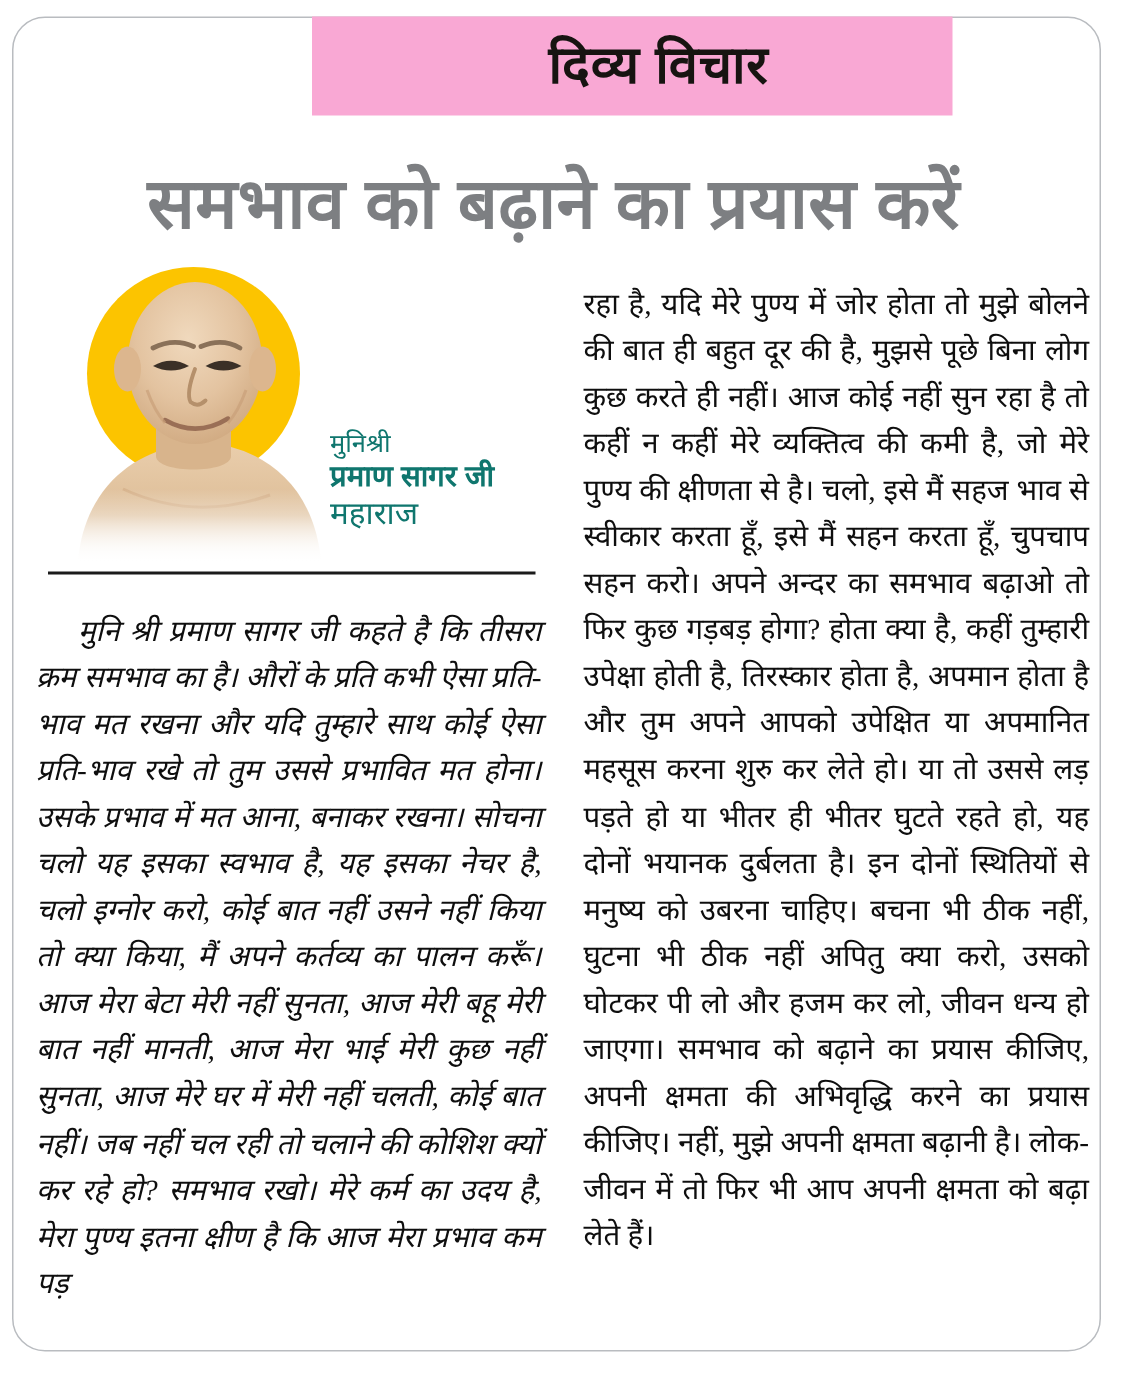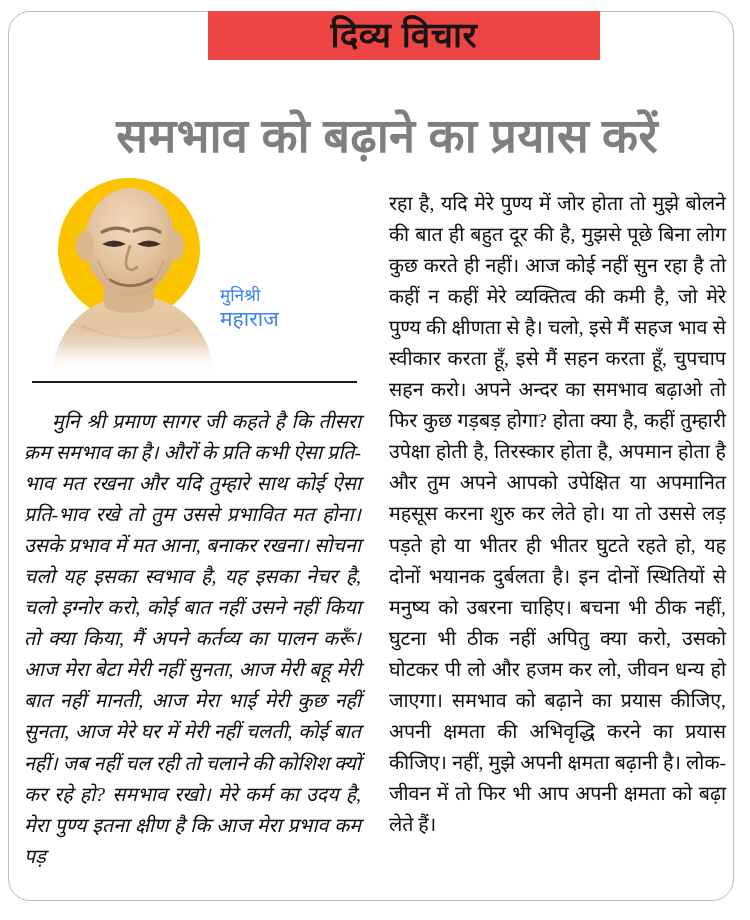--- a/index.html
+++ b/index.html
@@ -35,41 +35,42 @@
     box-sizing: border-box;
     pointer-events: none;
   }
 
   
   .masthead {
     position: absolute;
     left: 208px;
     top: 11px;
     width: 392px;
-    height: 49px;
-    background: #ef4444;
+    height: 66px;
+    background: #f9a8d4;
     display: flex;
     align-items: center;
     justify-content: center;
     overflow: hidden;
+    padding-left: 35px;
   }
   .masthead-text {
     font-family: "Liberation Sans", "DejaVu Sans", sans-serif;
     font-weight: bold;
     font-size: 35px;
     line-height: 1;
     color: #171411;
     letter-spacing: 0.5px;
     transform: translateY(-1px);
   }
 
   
   .headline {
     position: absolute;
-    left: 26px;
+    left: 8px;
     top: 76px;
     width: 722px;
     text-align: center;
     font-family: "Liberation Sans", "DejaVu Sans", sans-serif;
     font-weight: bold;
     font-size: 47px;
     line-height: 1.22;
     color: #7d7f82;
     letter-spacing: 0.2px;
     white-space: nowrap;
@@ -118,21 +119,21 @@
     top: 0;
     width: 178px;
     height: 198px;
   }
   .byline-text {
     position: absolute;
     left: 196px;
     top: 110px;
     width: 150px;
     font-family: "Liberation Sans", "DejaVu Sans", sans-serif;
-    color: #3b82f6;
+    color: #0f766e;
     line-height: 1.18;
   }
   .byline-l1 { font-size: 17px; font-weight: normal; }
   .byline-l2 { font-size: 19.5px; font-weight: bold; margin-top: 1px; }
   .byline-l3 { font-size: 21px; font-weight: normal; margin-top: 1px; }
 
   .rule {
     position: absolute;
     left: 8px;
     top: 205px;
@@ -231,20 +232,21 @@
             <path d="M122 84 q -5 14 -12 22" stroke="#c9a079" stroke-width="2" fill="none" opacity="0.7"></path>
 
             <path d="M40 150 q 48 22 98 4" stroke="#cfa87f" stroke-width="2" fill="none" opacity="0.55"></path>
 
             <rect x="0" y="150" width="178" height="48" fill="url(#shoulderFade)"></rect>
           </svg>
         </div>
 
         <div class="byline-text">
           <div class="byline-l1">मुनिश्री</div>
+          <div class="byline-l2">प्रमाण सागर जी</div>
           <div class="byline-l3">महाराज</div>
         </div>
       </div>
 
       <div class="rule"></div>
 
       <p class="body-text"><span class="indent"></span><span>मुनि श्री प्रमाण सागर जी कहते है कि तीसरा क्रम समभाव का है। औरों के प्रति कभी ऐसा प्रति-भाव मत रखना और यदि तुम्हारे साथ कोई ऐसा प्रति-भाव रखे तो तुम उससे प्रभावित मत होना। उसके प्रभाव में मत आना, बनाकर रखना। सोचना चलो यह इसका स्वभाव है, यह इसका नेचर है, चलो इग्नोर करो, कोई बात नहीं उसने नहीं किया तो क्या किया, मैं अपने कर्तव्य का पालन करूँ। आज मेरा बेटा मेरी नहीं सुनता, आज मेरी बहू मेरी बात नहीं मानती, आज मेरा भाई मेरी कुछ नहीं सुनता, आज मेरे घर में मेरी नहीं चलती, कोई बात नहीं। जब नहीं चल रही तो चलाने की कोशिश क्यों कर रहे हो? समभाव रखो। मेरे कर्म का उदय है, मेरा पुण्य इतना क्षीण है कि आज मेरा प्रभाव कम पड़</span></p>
     </div>
 
     <div class="col col-right">

